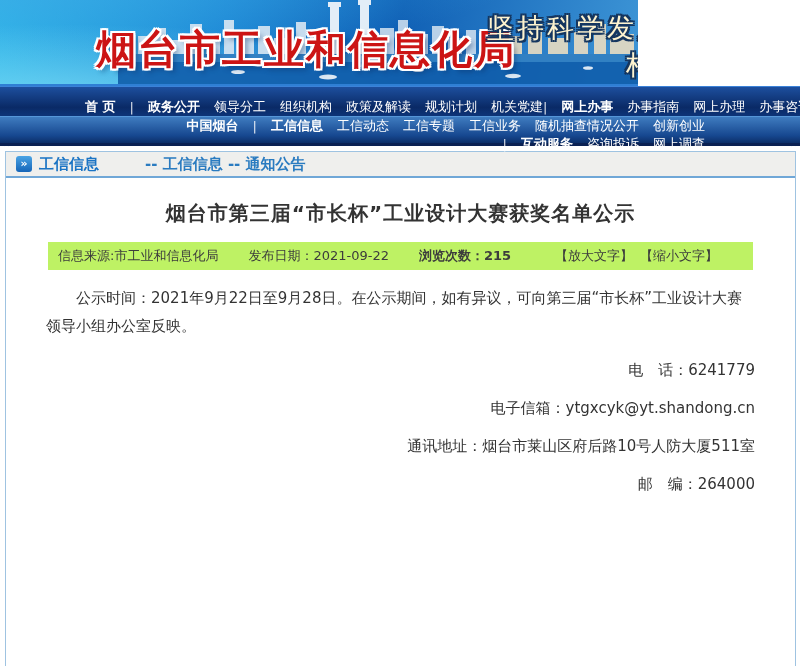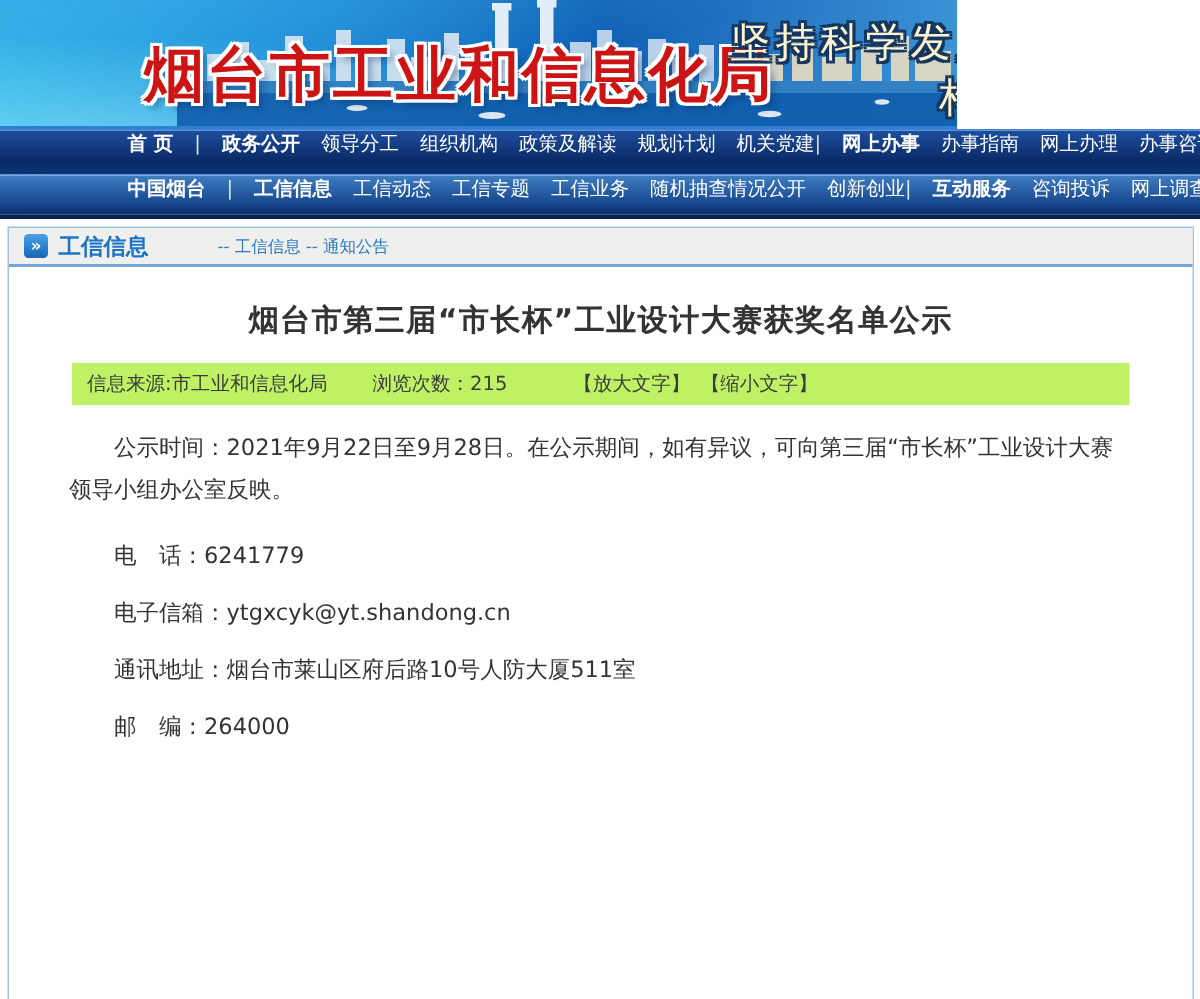--- a/index.html
+++ b/index.html
@@ -24,57 +24,57 @@
     text-shadow:-2px 0 #15365f,2px 0 #15365f,0 -2px #15365f,0 2px #15365f,
       -2px -2px #15365f,2px 2px #15365f,-2px 2px #15365f,2px -2px #15365f; }
   .slogan-1 { left:487px; top:10px; }
   .slogan-2 { left:626px; top:47px; }
 
   
   .nav { position:relative; width:800px; }
   .nav-flourish { position:absolute; top:2px; opacity:.45; pointer-events:none; }
   .nav-flourish.left { left:0; }
   .nav-flourish.right { right:0; transform:scaleX(-1); }
-  .nav-row { height:30px; display:flex; align-items:flex-start; justify-content:space-between;
+  .nav-row { height:30px; display:flex; align-items:flex-end; justify-content:space-between;
     padding:0 95px 0 85px; font-size:13px; color:#fff; position:relative; }
   .nav-row1 { background:linear-gradient(#1d4f9e, #0a2a66 70%, #0d3478); border-top:1px solid #3b82d8; }
   .nav-row2 { background:linear-gradient(#3f7cc0, #16478f 72%, #0c2f68);
-    border-top:1px solid #5596d8; border-bottom:3px solid #0a2153; }
+    border-top:1px solid #5596d8; border-bottom:3px solid #0a2153;flex-direction:column; }
   .nav-group { display:flex; gap:14px; align-items:center; white-space:nowrap; }
   .nav-group span { cursor:pointer; }
   .nav-group span.bold { font-weight:bold; }
   .nav-group span.sep { cursor:default; color:rgba(255,255,255,.85); font-weight:normal; }
 
   
   .content-box { margin:5px 4px 0 5px; width:791px; height:520px;
     border:1px solid #9fc3e1; background:#fff; }
 
   .breadcrumb { height:26px; background:#efefed; border-bottom:2px solid #70a7d7;
     display:flex; align-items:center; padding:0 10px; }
   .crumb-icon { width:16px; height:16px; border-radius:3px; flex:0 0 16px;
     background:linear-gradient(#4aa3e4,#1565b8); color:#fff; font-size:11px; font-weight:bold;
     text-align:center; line-height:15px; cursor:pointer; }
   .crumb-section { margin-left:7px; font-size:15px; font-weight:bold; color:#1b74c4; cursor:pointer; }
-  .crumb-trail { margin-left:46px; font-size:11px; font-weight:normal; color:#2a7bc0; cursor:pointer; }
+  .crumb-trail { margin-left:46px; font-size:15px; font-weight:bold; color:#2a7bc0; cursor:pointer; }
 
   .article-title { margin-top:22px; text-align:center; font-size:20px; font-weight:bold;
     color:#333; letter-spacing:1px; }
 
   .meta-bar { margin:15px 42px 0; background:#bef264; padding:5px 10px;
     font-size:13px; color:#3c3c3c; display:flex; align-items:center; white-space:nowrap; }
   .meta-source { margin-right:30px; }
   .meta-date { margin-right:30px; }
-  .meta-views { margin-right:44px; }
+  .meta-views { margin-right:44px;font-weight:bold; }
   .meta-zoom { cursor:pointer; }
   .meta-zoom + .meta-zoom { margin-left:7px; }
 
   .body-p { margin:0 40px; font-size:15px; line-height:28px; color:#333; text-indent:2em; }
   .p1 { margin-top:64px; }
   .p2 { margin-top:14px; }
-  .contact { margin:10px 40px 0; font-size:15px; line-height:28px; color:#333; text-indent:2em; }
+  .contact { margin:10px 40px 0; font-size:15px; line-height:28px; color:#333; text-indent:2em;text-align:right; }
   .contact.first { margin-top:16px; }
 </style>
 </head>
 <body>
 
 <div class="banner">
   <svg class="banner-skyline" width="520" height="86" viewBox="0 0 520 86">
     <rect x="0" y="56" width="520" height="30" fill="#0f5dab" opacity="0.9"></rect>
     <rect x="0" y="56" width="520" height="8" fill="#4f9fd8" opacity="0.5"></rect>
     <g fill="#d9e7f3" opacity="0.9">
@@ -179,20 +179,21 @@
   <div class="breadcrumb">
     <div class="crumb-icon">»</div>
     <span class="crumb-section">工信信息</span>
     <span class="crumb-trail">-- 工信信息 -- 通知公告</span>
   </div>
 
   <h1 class="article-title">烟台市第三届“市长杯”工业设计大赛获奖名单公示</h1>
 
   <div class="meta-bar">
     <span class="meta-source">信息来源:市工业和信息化局</span>
+    <span class="meta-date">发布日期：2021-09-22</span>
     <span class="meta-views">浏览次数：215</span>
     <span class="meta-zoom">【放大文字】</span>
     <span class="meta-zoom">【缩小文字】</span>
   </div>
 
   <p class="body-p p2">公示时间：2021年9月22日至9月28日。在公示期间，如有异议，可向第三届“市长杯”工业设计大赛领导小组办公室反映。</p>
 
   <p class="contact first">电　话：6241779</p>
   <p class="contact">电子信箱：ytgxcyk@yt.shandong.cn</p>
   <p class="contact">通讯地址：烟台市莱山区府后路10号人防大厦511室</p>

